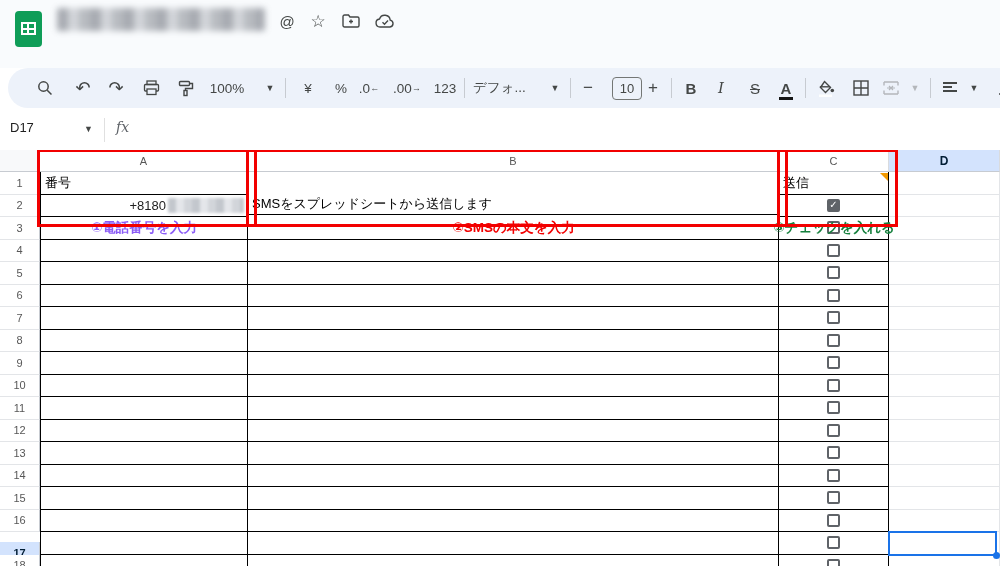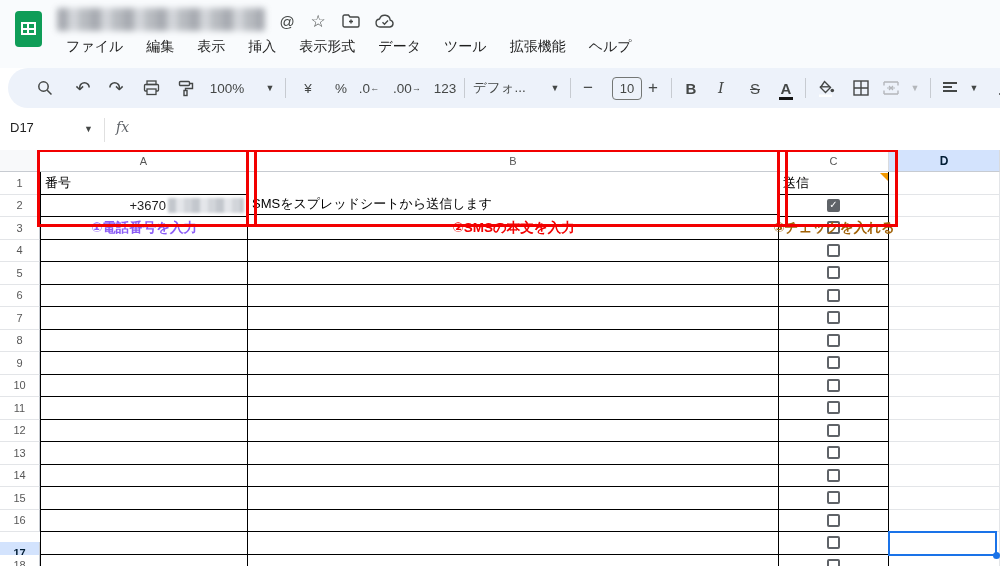--- a/index.html
+++ b/index.html
@@ -95,31 +95,20 @@
           <path d="M1 2.5c0-.8.7-1.5 1.5-1.5h4l1.5 2h7.5c.8 0 1.5.7 1.5 1.5v7c0 .8-.7 1.5-1.5 1.5h-13c-.8 0-1.5-.7-1.5-1.5z" fill="none" stroke="#444746" stroke-width="1.4"></path>
           <path d="M9 5.5v4M7 7.5h4" stroke="#444746" stroke-width="1.4"></path>
         </svg>
     </div>
     <div class="title-icon" id="icon-cloud">
       <svg width="20" height="14" viewBox="0 0 20 14">
           <path d="M5 13a4 4 0 0 1-.5-7.96A5.5 5.5 0 0 1 15.2 6.1 3.5 3.5 0 0 1 15 13z" fill="none" stroke="#444746" stroke-width="1.4"></path>
           <path d="M7.5 8.2l2 2 3.5-3.6" fill="none" stroke="#444746" stroke-width="1.4"></path>
         </svg>
     </div>
-    <div id="menubar">
-        <div class="menu-item">ファイル</div>
-        <div class="menu-item">編集</div>
-        <div class="menu-item">表示</div>
-        <div class="menu-item">挿入</div>
-        <div class="menu-item">表示形式</div>
-        <div class="menu-item">データ</div>
-        <div class="menu-item">ツール</div>
-        <div class="menu-item">拡張機能</div>
-        <div class="menu-item">ヘルプ</div>
-      </div>
   </div>
 
   <div id="toolbar">
     <div class="tb" style="left:23px">
       <svg width="16" height="16" viewBox="0 0 16 16">
           <circle cx="6.5" cy="6.5" r="4.7" fill="none" stroke="#444746" stroke-width="1.5"></circle>
           <path d="M10.2 10.2L14.5 14.5" stroke="#444746" stroke-width="1.5"></path>
         </svg>
     </div>
     <div class="tb" style="left:61px;font-size:18px">↶</div>
@@ -220,21 +209,21 @@
         <span class="cell-text">番号</span>
       </div>
       <div class="cell" style="left: 779px; top: 22px; width: 110px; height: 22.5px; justify-content: flex-start;">
         <span class="cell-text">送信</span>
       </div>
       <div class="celld" style="left: 889px; top: 22px; width: 111px; height: 22.5px;"></div>
       <div id="note-triangle" style="left: 880px; top: 23px;"></div>
       <div class="rowhdr" style="left: 0px; top: 44.5px; width: 40px; height: 22.5px;">2</div>
       <div class="cell first" style="left: 40px; top: 44.5px; width: 208px; height: 22.5px;">
         <div class="num-wrap">
-          <span>+3670</span>
+          <span>+8180</span>
           <span id="phone-redact"></span>
         </div>
       </div>
       <div class="cell" style="left: 248px; top: 44.5px; width: 531px; height: 20px;">
         <span class="cell-text">SMSをスプレッドシートから送信します</span>
       </div>
       <div class="cell" style="left: 779px; top: 44.5px; width: 110px; height: 22.5px; justify-content: center;">
         <div class="cbx checked">
           <span>✓</span>
         </div>
@@ -242,21 +231,21 @@
       <div class="celld" style="left: 889px; top: 44.5px; width: 111px; height: 22.5px;"></div>
       <div class="rowhdr" style="left: 0px; top: 67px; width: 40px; height: 22.5px;">3</div>
       <div class="cell first" style="left: 40px; top: 67px; width: 208px; height: 22.5px;"></div>
       <div class="cell" style="left: 248px; top: 67px; width: 531px; height: 22.5px;"></div>
       <div class="cell" style="left: 779px; top: 67px; width: 110px; height: 22.5px; justify-content: center;">
         <div class="cbx"></div>
       </div>
       <div class="celld" style="left: 889px; top: 67px; width: 111px; height: 22.5px;"></div>
       <div class="annot" style="left: 20px; top: 67px; width: 248px; height: 22.5px; color: #8b5cf6;">①電話番号を入力</div>
       <div class="annot" style="left: 228px; top: 67px; width: 571px; height: 22.5px; color: rgb(242, 0, 0);">②SMSの本文を入力</div>
-      <div class="annot" style="left: 759px; top: 67px; width: 150px; height: 22.5px; color: #a16207;">③チェックを入れる</div>
+      <div class="annot" style="left: 759px; top: 67px; width: 150px; height: 22.5px; color: #15803d;">③チェックを入れる</div>
       <div class="rowhdr" style="left: 0px; top: 89.5px; width: 40px; height: 22.5px;">4</div>
       <div class="cell first" style="left: 40px; top: 89.5px; width: 208px; height: 22.5px;"></div>
       <div class="cell" style="left: 248px; top: 89.5px; width: 531px; height: 22.5px;"></div>
       <div class="cell" style="left: 779px; top: 89.5px; width: 110px; height: 22.5px; justify-content: center;">
         <div class="cbx"></div>
       </div>
       <div class="celld" style="left: 889px; top: 89.5px; width: 111px; height: 22.5px;"></div>
       <div class="rowhdr" style="left: 0px; top: 112px; width: 40px; height: 22.5px;">5</div>
       <div class="cell first" style="left: 40px; top: 112px; width: 208px; height: 22.5px;"></div>
       <div class="cell" style="left: 248px; top: 112px; width: 531px; height: 22.5px;"></div>

